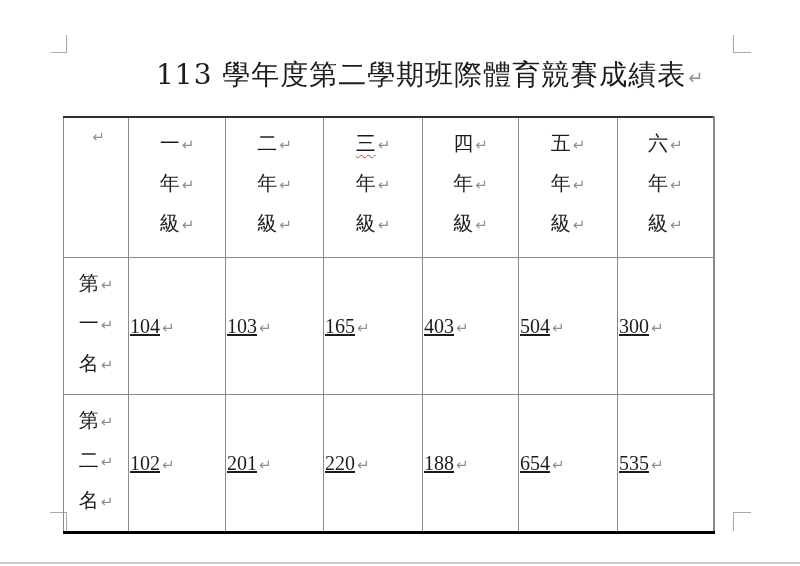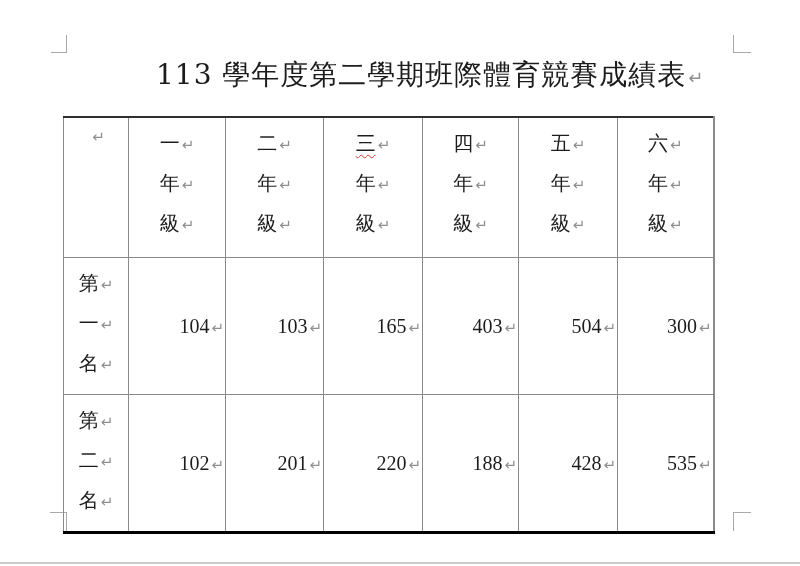--- a/index.html
+++ b/index.html
@@ -36,21 +36,21 @@
     border-top:2px solid #2f2f2f;border-bottom:3px solid #000000;
   }
   table.score td{
     border:1px solid #8a8a8a;
     font-size:20px;overflow:hidden;
   }
   tr.hdr td{height:133px;vertical-align:top;text-align:center;padding-top:5px;}
   tr.r1 td,tr.r2 td{height:130px;}
   td.corner-cell{vertical-align:top;text-align:left;padding:3px 0 0 3px;}
   td.rowlabel{vertical-align:top;text-align:center;padding-top:5px;}
-  td.val{vertical-align:middle;text-align:right;font-family:"Liberation Serif","DejaVu Serif",serif;}
+  td.val{vertical-align:middle;text-align:left;font-family:"Liberation Serif","DejaVu Serif",serif;text-decoration:underline;}
   .cline{height:40px;line-height:40px;white-space:nowrap;}
   .misspell{
     text-decoration:underline;text-decoration-style:wavy;
     text-decoration-color:#e23a2e;text-decoration-thickness:1px;
     text-underline-offset:4px;
   }
 </style>
 </head>
 <body>
 
@@ -124,17 +124,17 @@
   <tr class="r2">
     <td class="rowlabel">
       <div class="cline"><span>第</span><span class="mark">↵</span></div>
       <div class="cline"><span>二</span><span class="mark">↵</span></div>
       <div class="cline"><span>名</span><span class="mark">↵</span></div>
     </td>
     <td class="val"><span>102</span><span class="mark">↵</span></td>
     <td class="val"><span>201</span><span class="mark">↵</span></td>
     <td class="val"><span>220</span><span class="mark">↵</span></td>
     <td class="val"><span>188</span><span class="mark">↵</span></td>
-    <td class="val"><span>428</span><span class="mark">↵</span></td>
+    <td class="val"><span>654</span><span class="mark">↵</span></td>
     <td class="val"><span>535</span><span class="mark">↵</span></td>
   </tr>
 </tbody>
   </table>
 
 </body></html>

